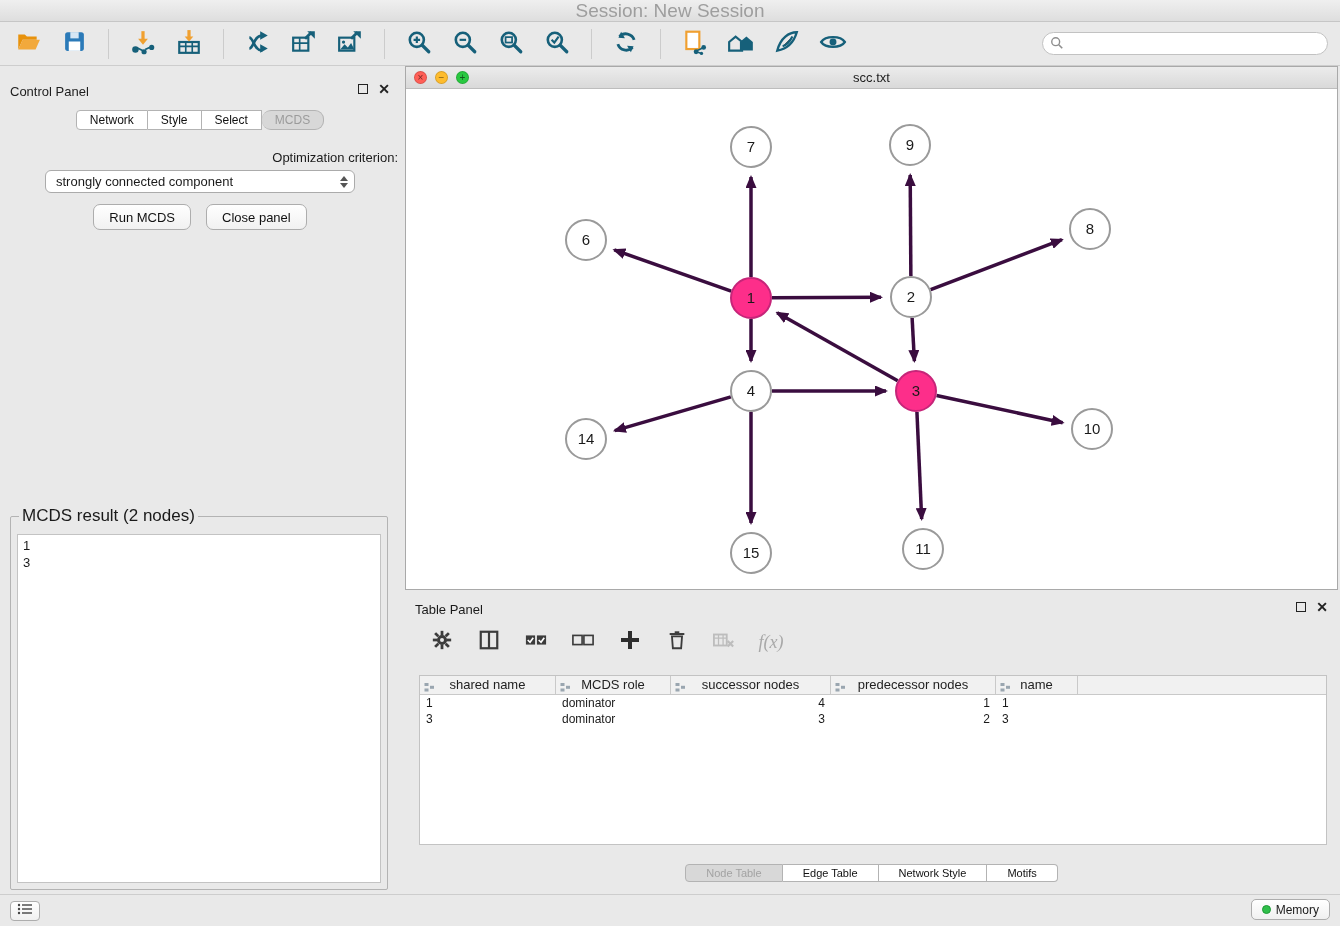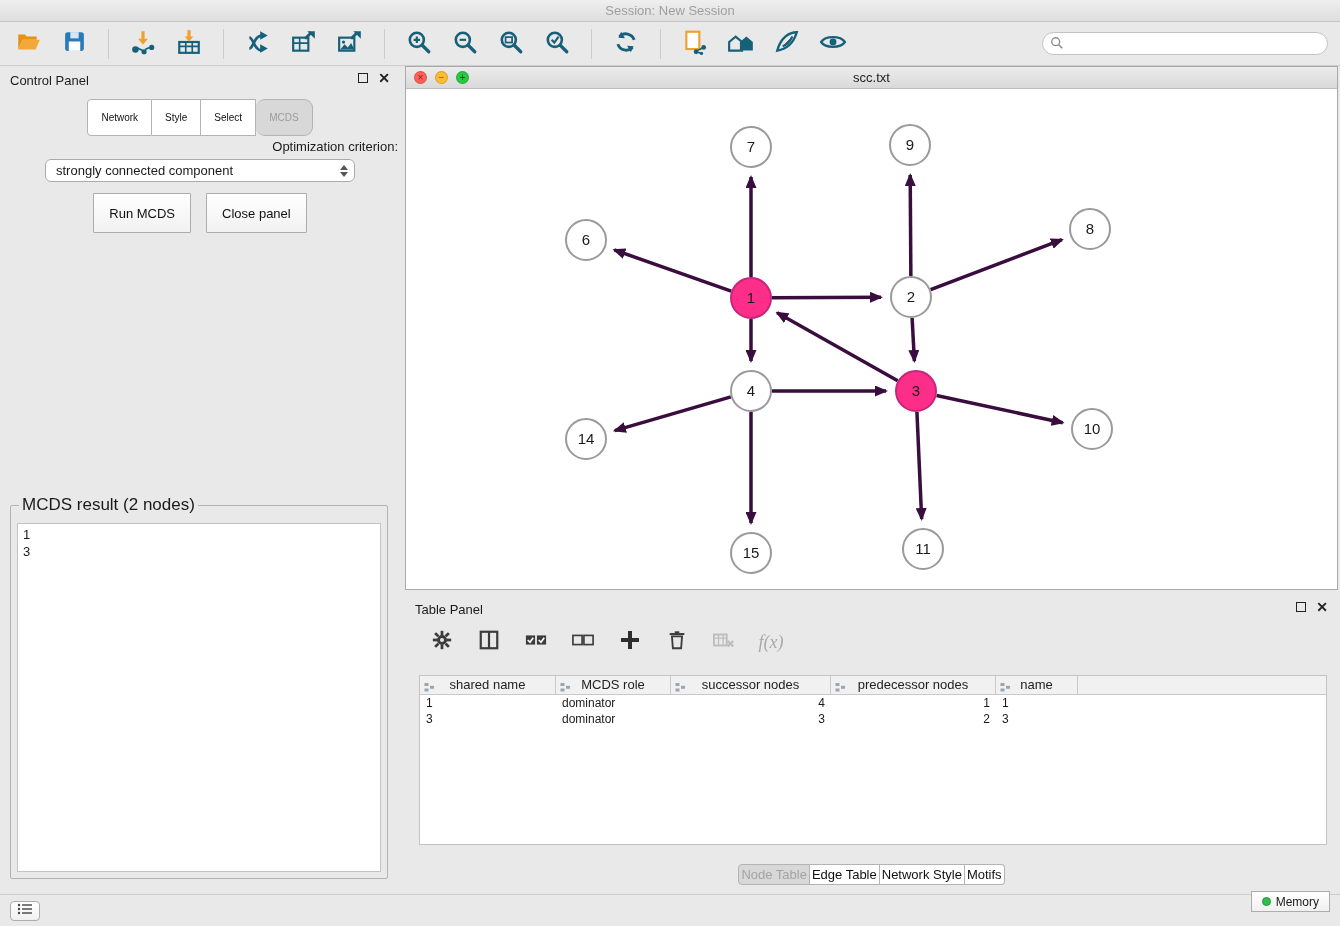--- a/index.html
+++ b/index.html
@@ -11,21 +11,21 @@
     overflow:hidden;
     position:relative;
   }
   .app { position:absolute; inset:0; }
 
   
   .titlebar {
     position:absolute; top:0; left:0; right:0; height:22px;
     background:linear-gradient(#efefef,#dedede);
     border-bottom:1px solid #c6c6c6;
-    text-align:center; font-size:13px; line-height:22px; color:#9e9e9e;
+    text-align:center; font-size:19px; line-height:22px; color:#9e9e9e;
   }
 
   
   .toolbar {
     position:absolute; top:22px; left:0; right:0; height:44px;
     display:flex; align-items:center; padding:0 12px; gap:14px;
     background:#e9e9e9; border-bottom:1px solid #cdcdcd;
   }
   .tbtn { width:32px; height:32px; display:flex; align-items:center; justify-content:center; cursor:default; }
   .tsep { width:1px; height:30px; background:#cccccc; margin:0 4px; }
@@ -33,32 +33,32 @@
   .searchbox { position:relative; width:286px; height:23px; }
   .searchbox input {
     width:100%; height:100%; border:1px solid #c2c2c2; border-radius:12px;
     background:#ffffff; padding:0 8px 0 26px; font-size:13px; outline:none;
     font-family:"Liberation Sans", sans-serif;
   }
   .searchbox .mag { position:absolute; left:8px; top:4px; }
 
   
   .control-panel {
-    position:absolute; left:2px; top:69px; width:396px; height:820px;
+    position:absolute; left:2px; top:80px; width:396px; height:820px;
     background:#e9e9e9;
   }
   .panel-header { position:relative; height:24px; }
   .panel-header .ph-title { position:absolute; left:8px; top:4px; font-size:13px; color:#1d1d1d; }
   .panel-header .ph-icons { position:absolute; right:8px; top:4px; display:flex; gap:10px; align-items:center; }
   .ic-max { width:10px; height:10px; border:1.5px solid #222; display:inline-block; }
   .ic-close { font-size:14px; font-weight:bold; color:#222; line-height:10px; }
 
   .cp-tabs { display:flex; justify-content:center; margin-top:6px; }
   .cp-tab {
-    font-size:10px; padding:12px 13px; background:#ffffff;
+    font-size:12px; padding:2px 13px; background:#ffffff;
     border:1px solid #b3b3b3; border-left:none; color:#111; cursor:default;
   }
   .cp-tab:first-child { border-left:1px solid #b3b3b3; border-radius:4px 0 0 4px; }
   .cp-tab:last-child { border-radius:0 4px 4px 0; }
   .cp-tab.active { background:#d8d8d8; color:#9b9b9b;border-radius:9px; }
 
   .opt-label { position:absolute; top:70px; left:0; width:100%; text-align:right; font-size:13px; }
   .dropdown {
     position:absolute; top:90px; left:43px; width:310px; height:23px;
     background:#ffffff; border:1px solid #ababab; border-radius:6px;
@@ -68,21 +68,21 @@
     position:absolute; right:4px; top:3px; width:13px; height:16px;
     display:flex; flex-direction:column; align-items:center; justify-content:center; gap:2px;
   }
   .dd-up { width:0; height:0; border-left:4px solid transparent; border-right:4px solid transparent; border-bottom:5px solid #555; }
   .dd-down { width:0; height:0; border-left:4px solid transparent; border-right:4px solid transparent; border-top:5px solid #555; }
 
   .btn-row { position:absolute; top:124px; left:0; width:100%; display:flex; justify-content:center; gap:15px; }
   .mac-btn {
     font-family:"Liberation Sans", sans-serif; font-size:13px; color:#111;
     background:linear-gradient(#ffffff,#f1f1f1);
-    border:1px solid #adadad; border-radius:1px; height:40px; padding:0 15px; cursor:default;
+    border:1px solid #adadad; border-radius:7px; height:26px; padding:0 15px; cursor:default;
   }
 
   .result-group {
     position:absolute; left:8px; top:426px; width:378px; height:384px;
     border:1px solid #b3b3b3; border-radius:2px; padding:8px 6px 6px 6px;
   }
   .result-group legend { font-size:17px; padding:0 3px; margin-left:2px; }
   .result-list {
     width:100%; height:100%; background:#ffffff; border:1px solid #c3c3c3;
     font-size:13px; line-height:17px; padding:2px 0 0 5px; position:relative; overflow:hidden;
@@ -132,42 +132,42 @@
   .td { height:100%; line-height:16px; padding:0 6px; white-space:nowrap; overflow:hidden; }
   .th:nth-child(1), .td:nth-child(1) { width:136px; }
   .th:nth-child(2), .td:nth-child(2) { width:115px; }
   .th:nth-child(3), .td:nth-child(3) { width:160px; }
   .th:nth-child(4), .td:nth-child(4) { width:165px; }
   .th:nth-child(5), .td:nth-child(5) { width:82px; }
   .td:nth-child(3), .td:nth-child(4) { text-align:right; }
 
   .tbl-tabs { position:absolute; left:0; right:0; top:267px; display:flex; justify-content:center; }
   .tbl-tab {
-    font-size:13px; padding:2px 2px; background:#ffffff; border:1px solid #b3b3b3;
+    font-size:11px; padding:2px 20px; background:#ffffff; border:1px solid #b3b3b3;
     border-left:none; color:#111;
   }
   .tbl-tab:first-child { border-left:1px solid #b3b3b3; border-radius:4px 0 0 4px; }
   .tbl-tab:last-child { border-radius:0 4px 4px 0; }
   .tbl-tab.active { background:#d8d8d8; color:#a3a3a3; }
   .tp-header-icons { position:absolute; right:10px; top:5px; display:flex; gap:10px; align-items:center; }
   .tp-title { position:absolute; left:10px; top:5px; font-size:13px; }
 
   
   .statusbar {
     position:absolute; left:0; right:0; bottom:0; height:32px;
     background:#e9e9e9; border-top:1px solid #cdcdcd;
   }
   .list-btn {
     position:absolute; left:10px; top:6px; width:30px; height:20px;
     background:linear-gradient(#ffffff,#f0f0f0); border:1px solid #adadad; border-radius:4px;
     display:flex; align-items:center; justify-content:center;
   }
   .memory-btn {
-    position:absolute; right:10px; bottom:14px; height:21px;
-    background:linear-gradient(#ffffff,#f0f0f0); border:1px solid #adadad; border-radius:0;
+    position:absolute; right:10px; bottom:6px; height:21px;
+    background:linear-gradient(#ffffff,#f0f0f0); border:1px solid #adadad; border-radius:5px;
     display:flex; align-items:center; gap:5px; padding:0 10px; font-size:12px;
   }
   .mem-dot { width:9px; height:9px; border-radius:50%; background:#2fbf4a; border:1px solid #1d9a36; }
 </style>
 </head>
 <body>
 
 <div class="app">
 
   <div class="titlebar">

